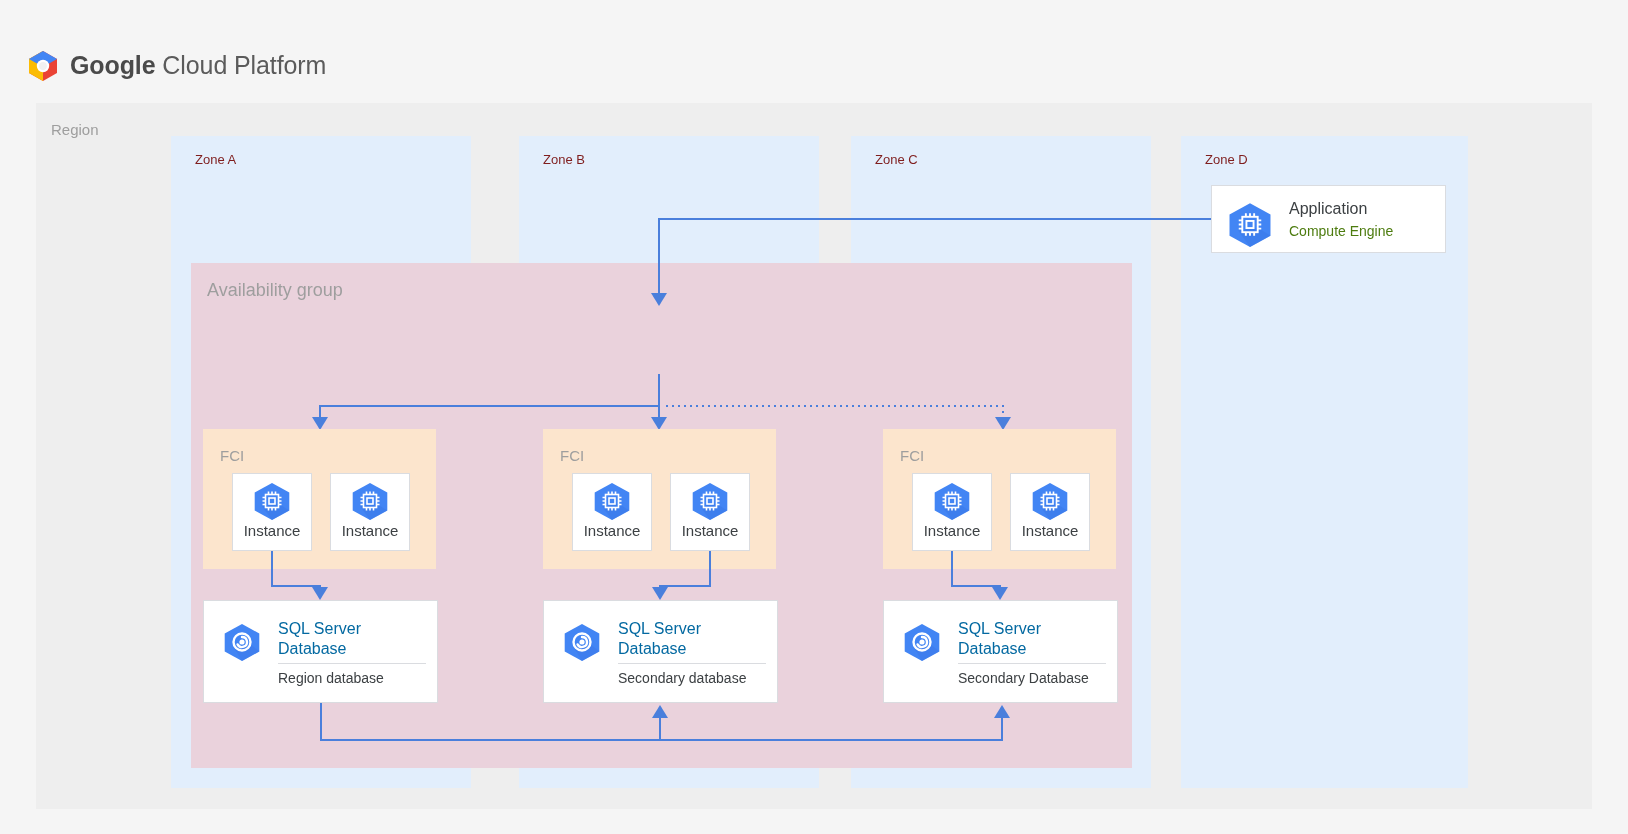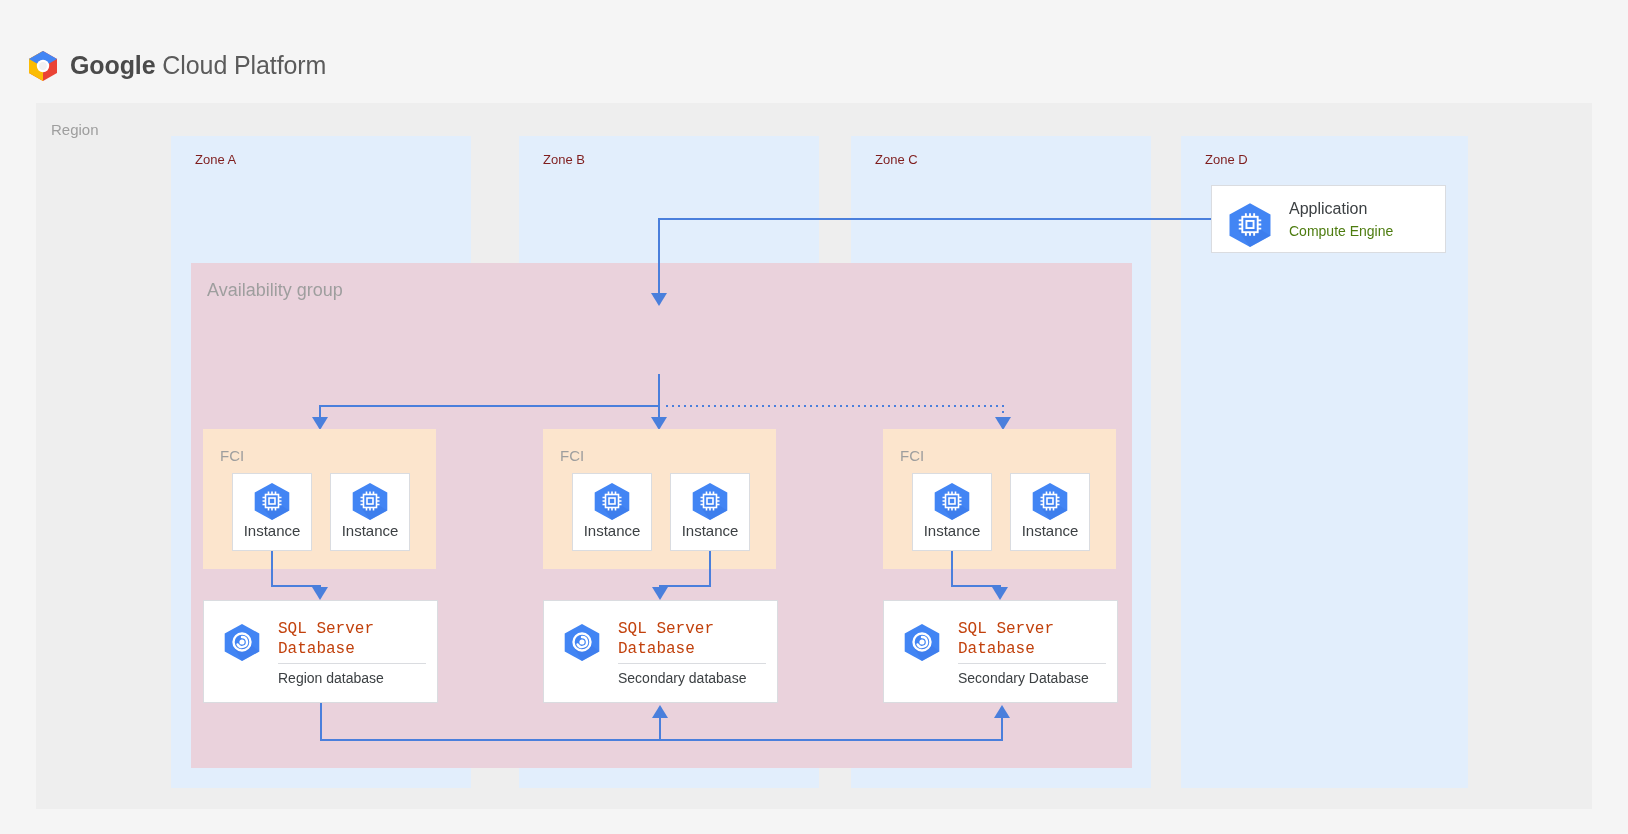--- a/index.html
+++ b/index.html
@@ -159,23 +159,22 @@
     top: 575px;
     width: 235px; height: 103px;
   }
   #sql-a { left: 203px; }
   #sql-b { left: 543px; }
   #sql-c { left: 883px; }
   .sql-icon { position: absolute; left: 17px; top: 22px; }
   .sql-title {
     position: absolute; left: 74px; top: 18px;
     width: 150px;
-    font-size: 16px; color: #c2410c;
+    font-size: 16px; color: #0369a1;
     line-height: 20px;
-    font-family: Liberation Mono, monospace;
   }
   .sql-divider {
     position: absolute;
     left: 74px; top: 62px;
     width: 148px; height: 1px;
     background: #dadce0;
   }
   .sql-sub {
     position: absolute; left: 74px; top: 68px;
     width: 152px;

